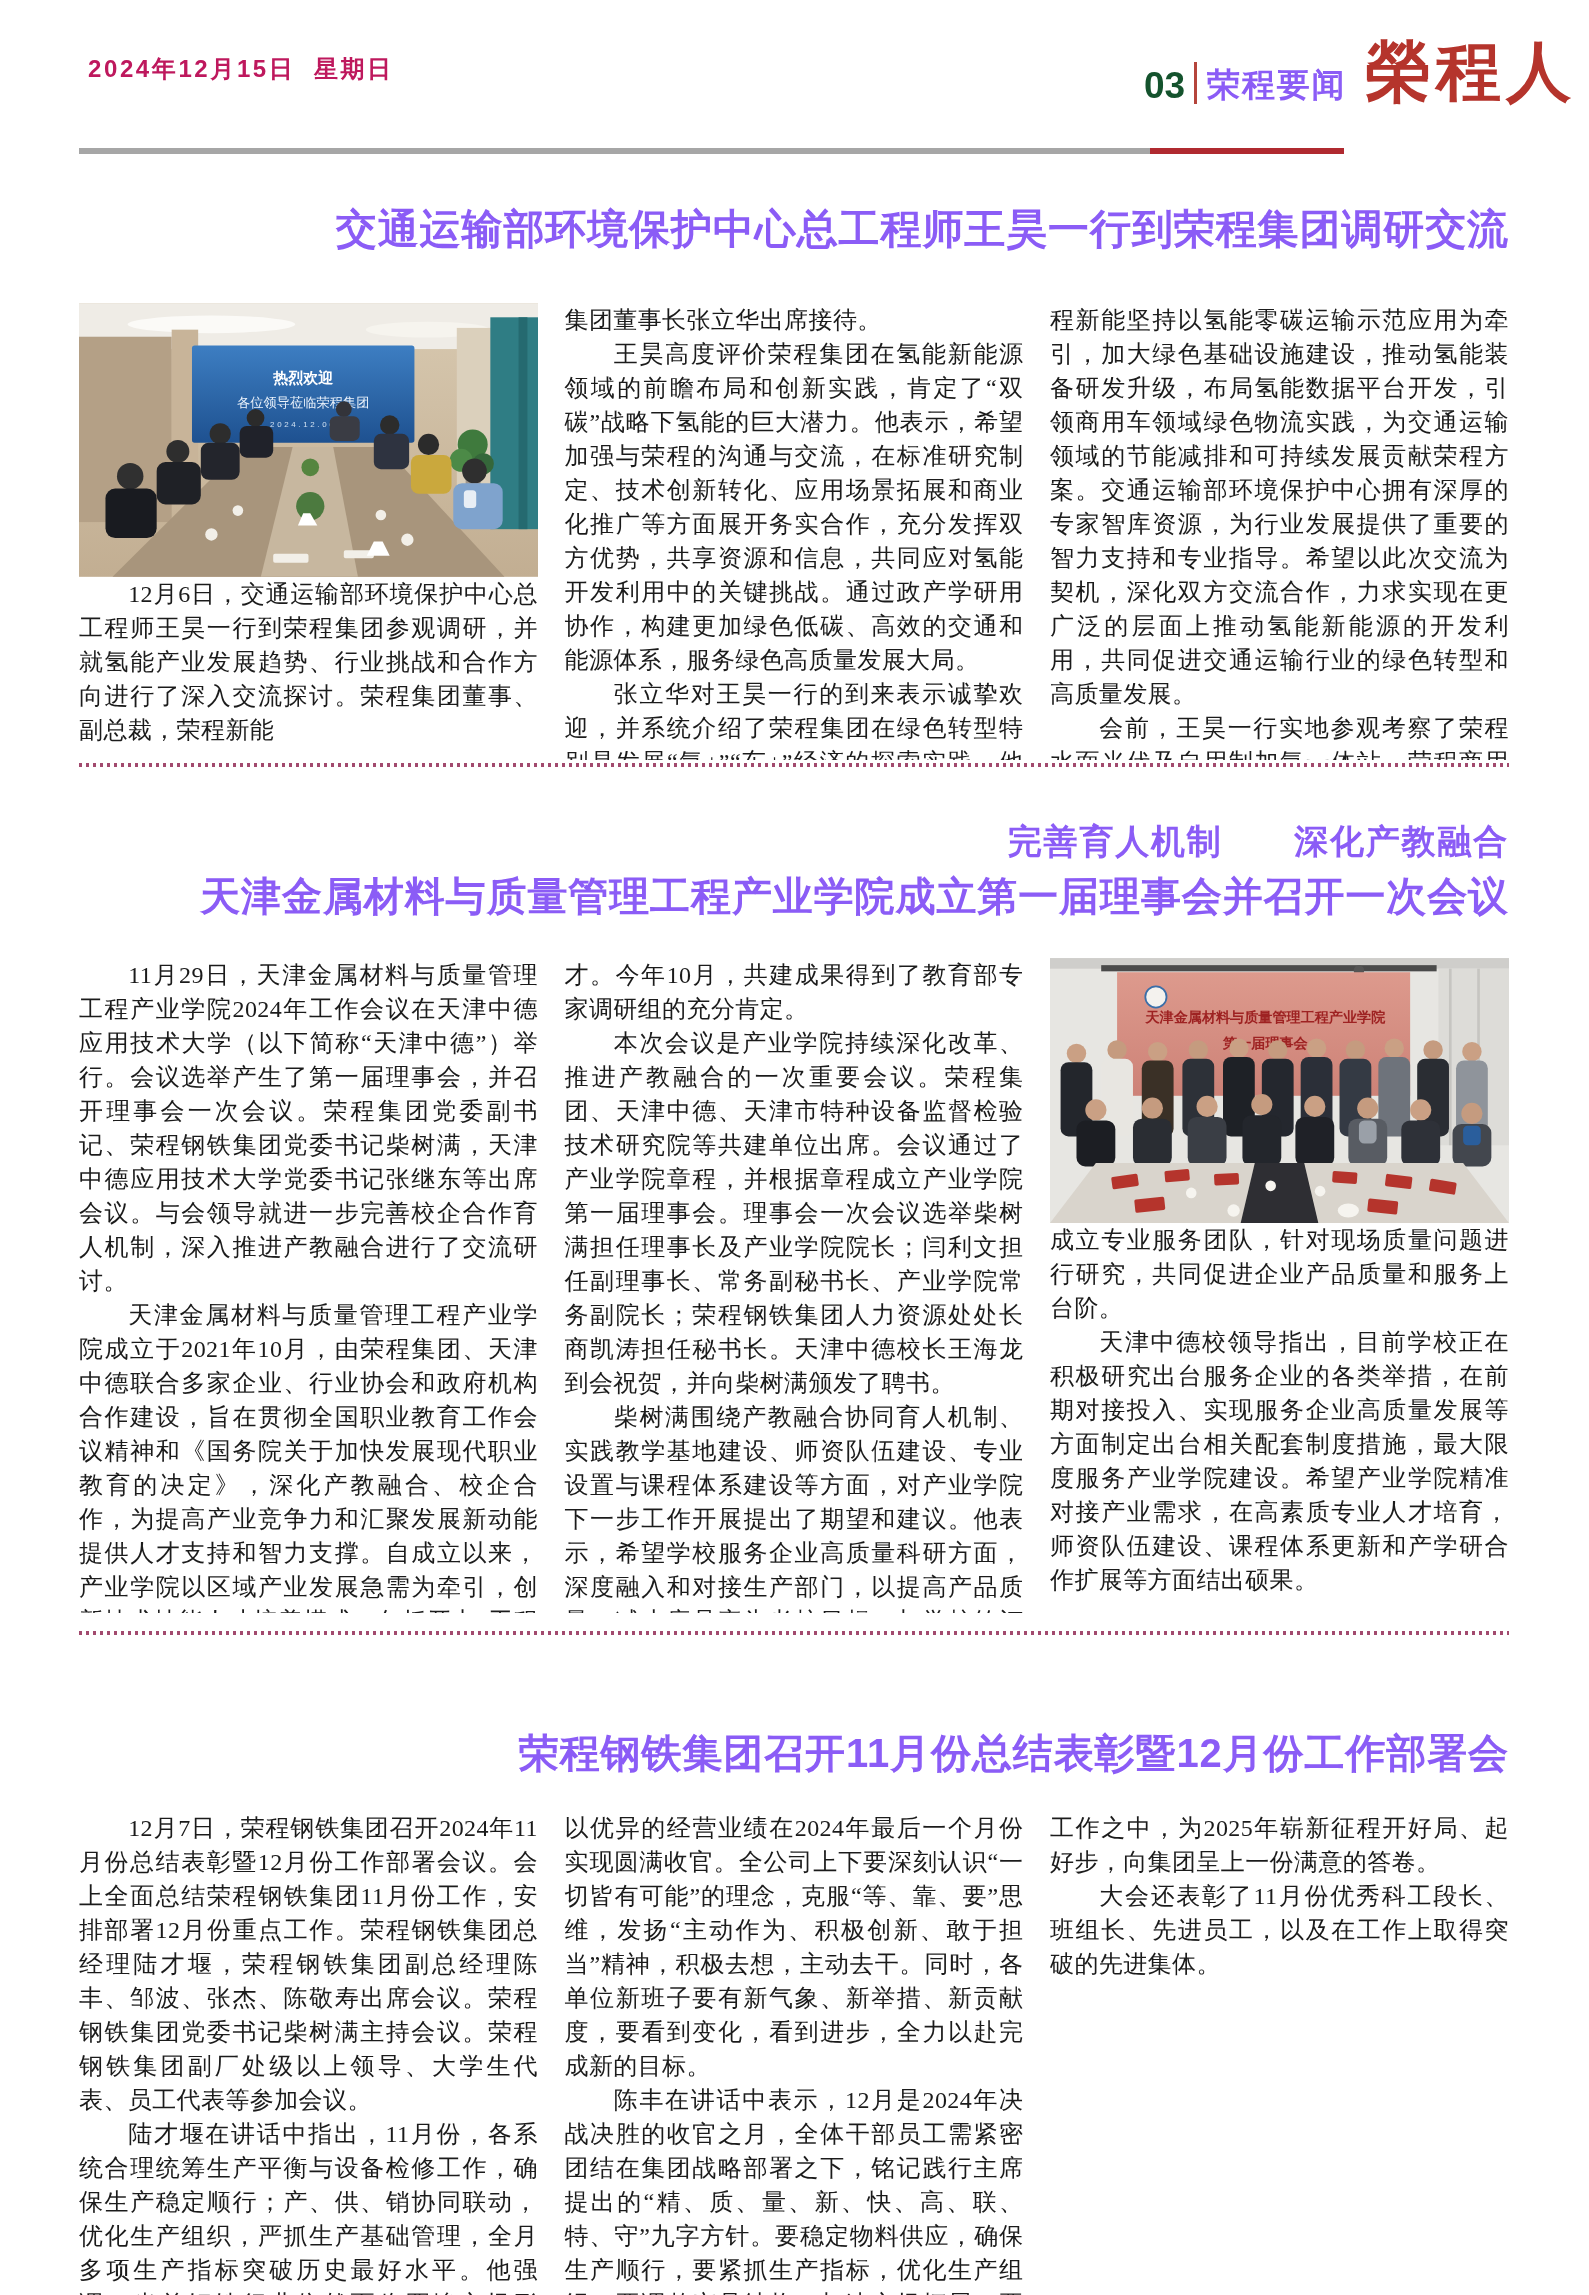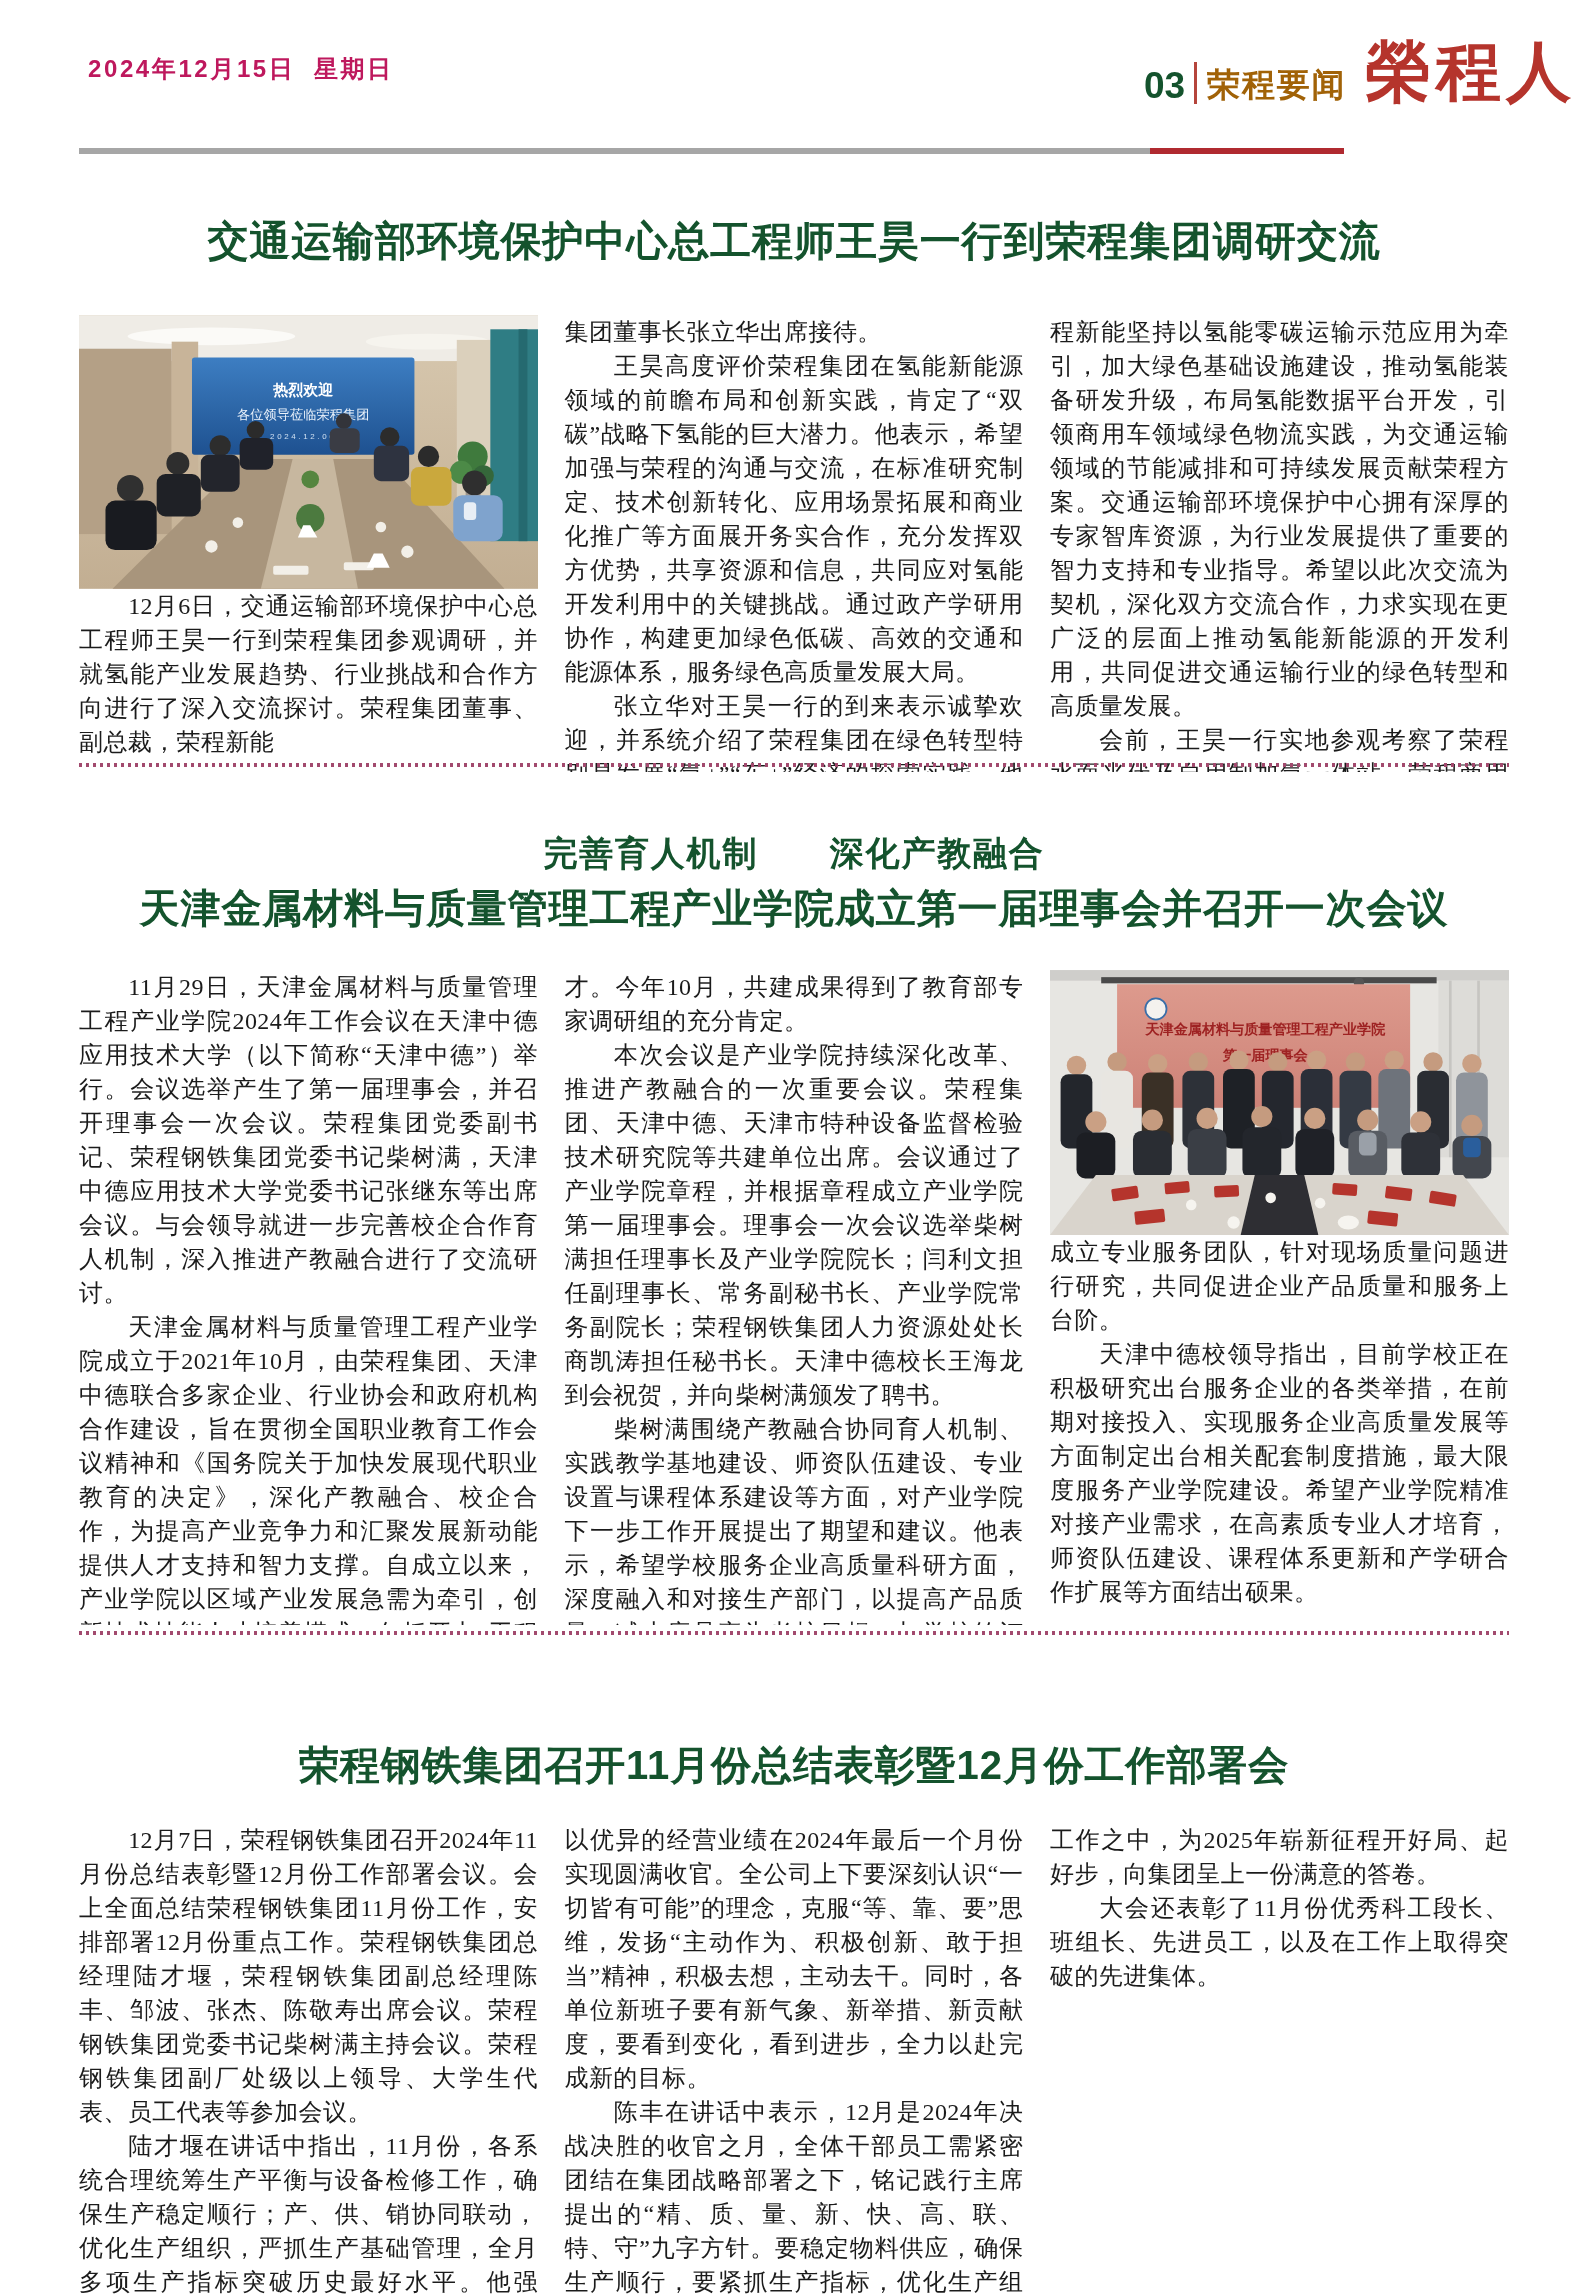--- a/index.html
+++ b/index.html
@@ -6,30 +6,30 @@
   .page{position:relative;width:1589px;height:2295px;background:#ffffff;overflow:hidden;
         font-family:"Liberation Serif","DejaVu Serif",serif;}
   
   .header-date{position:absolute;left:88px;top:53px;font-size:24px;font-weight:700;
 Color:#a8403a;color:#be185d;font-family:"Liberation Sans","DejaVu Sans",sans-serif;
     letter-spacing:2.6px;white-space:pre;}
   .header-right{position:absolute;right:12.4px;top:42px;display:flex;align-items:flex-end;}
   .pageno{font-size:37px;color:#14532d;font-family:"Liberation Sans","DejaVu Sans",sans-serif;
     line-height:1;font-weight:700;}
   .vbar{width:2.6px;height:42px;background:#b5453c;margin:0 10.6px 0 8.8px;}
-  .section{font-size:33px;font-weight:700;color:#a16207;line-height:1.1;
+  .section{font-size:33px;font-weight:700;color:#8b5cf6;line-height:1.1;
     font-family:"Liberation Sans","DejaVu Sans",sans-serif;letter-spacing:1.8px;}
   .masthead{font-size:65px;font-weight:700;color:#b5342c;line-height:.95;margin-left:19.4px;
     letter-spacing:5.3px;font-family:"Liberation Serif","DejaVu Serif",serif;}
   .rule{position:absolute;top:148px;left:79px;width:1265px;height:6.2px;display:flex;}
   .rule-gray{width:1071px;height:6.2px;background:#a6a6a6;}
   .rule-red{width:194px;height:6.2px;background:#b02a30;}
   
   .article{position:absolute;left:79px;width:1430px;}
-  .article h1,.article h2,.article h3{margin:12px;text-align:center;color:#14532d;
+  .article h1,.article h2,.article h3{margin:0;text-align:right;color:#8b5cf6;
     font-family:"Liberation Sans","DejaVu Sans",sans-serif;font-weight:900;}
   .a1{top:205px;}
   .a1 h1{font-size:41px;line-height:49px;letter-spacing:0.9px;}
   .a1 .cols{margin-top:49px;height:457px;}
   .a2{top:821px;}
   .a2 .subtitle{font-size:34px;line-height:40px;margin-bottom:12.4px;letter-spacing:1.8px;}
   .a2 h2{font-size:40px;line-height:46px;letter-spacing:0.9px;}
   .a2 .cols{margin-top:39px;height:655px;}
   .a3{top:1730px;}
   .a3 h3{font-size:40px;line-height:46px;letter-spacing:0.9px;}

